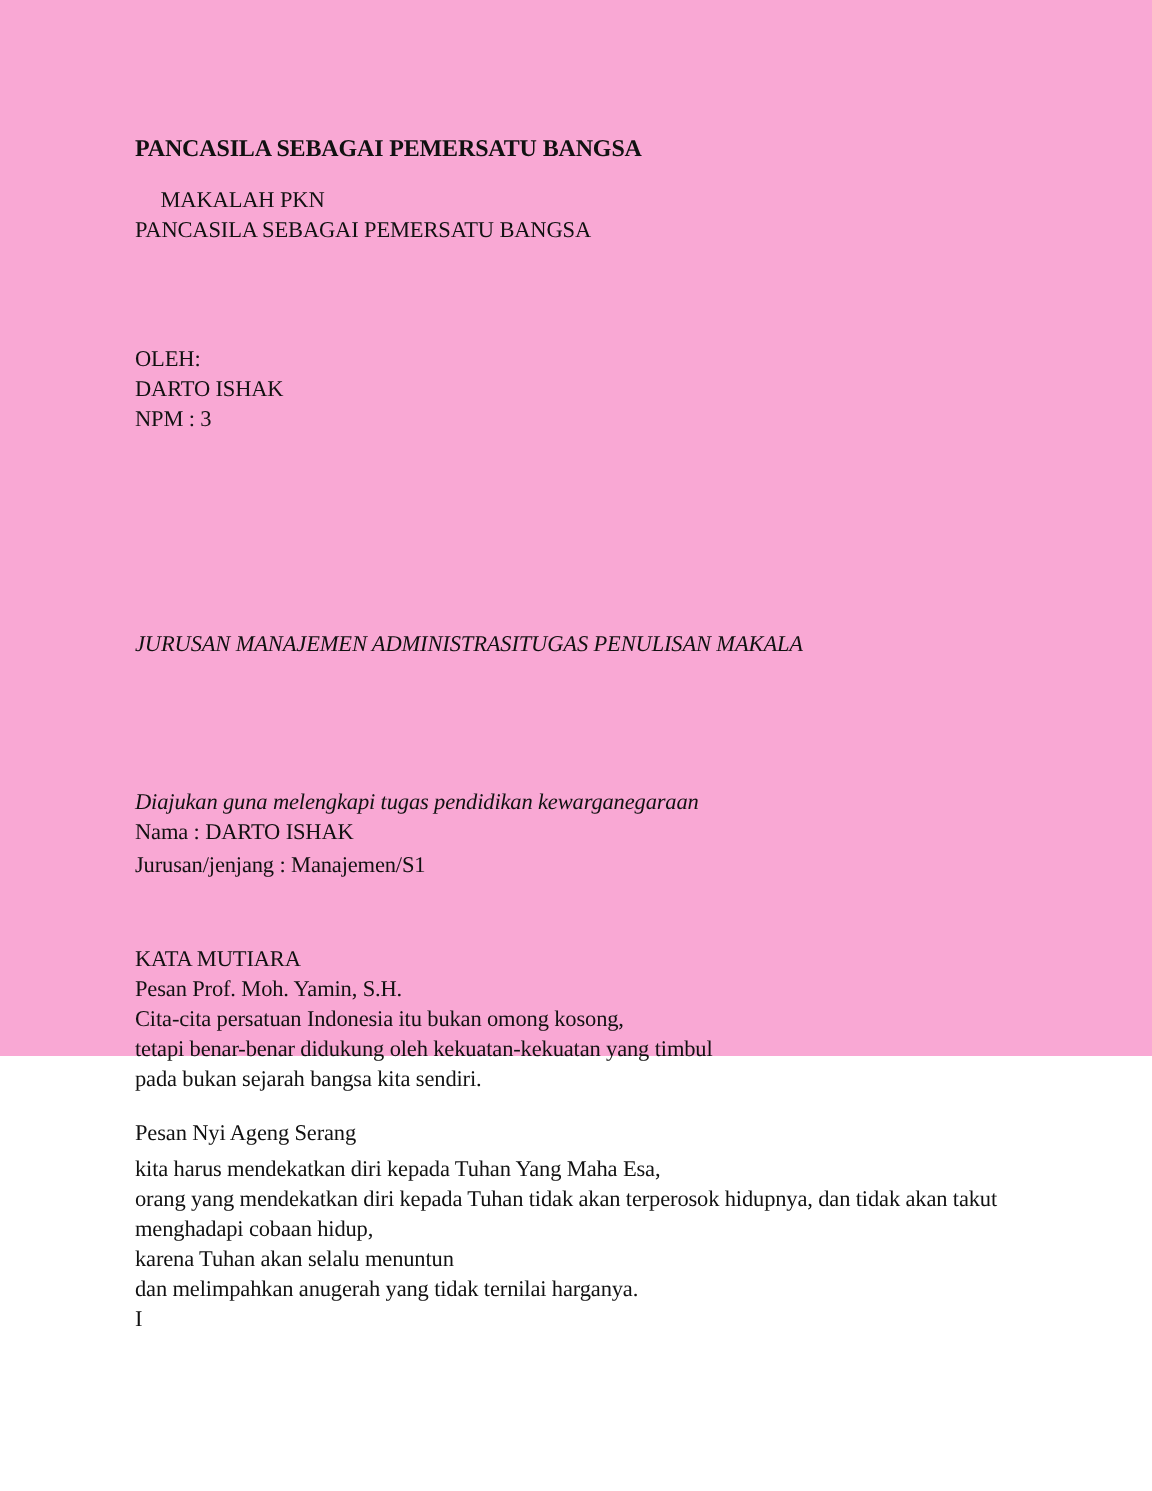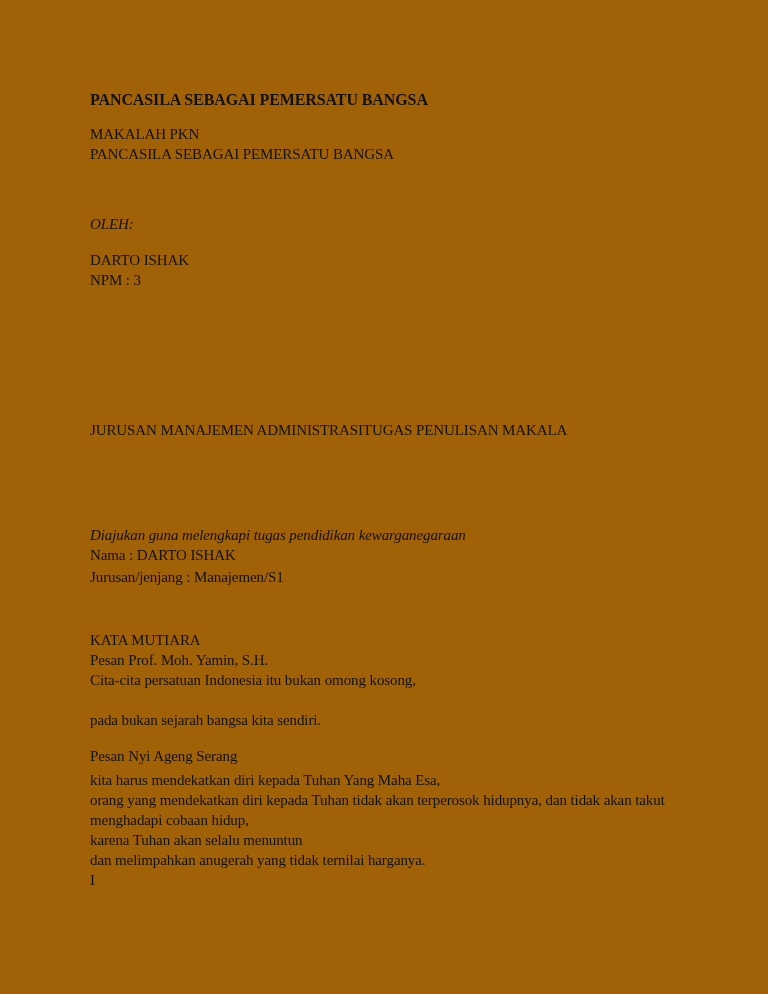--- a/index.html
+++ b/index.html
@@ -11,58 +11,59 @@
       width: 768px;
       height: 994px;
       position: relative;
       overflow: hidden;
       font-family: "Liberation Serif", "DejaVu Serif", serif;
       color: #111111;
     }
     .page {
       position: absolute;
       left: 0; top: 0;
-      width: 768px; height: 994px;
-      background: #a16207;
+      width: 768px; height: 704px;
+      background: #f9a8d4;
     }
     .line {
       position: absolute;
       left: 90px;
       font-size: 15px;
       line-height: 20px;
       white-space: nowrap;
       letter-spacing: -0.1px;
     }
     .title {
       font-weight: bold;
       font-size: 16px;
     }
   </style>
 </head>
 <body>
 
 <div class="page">
   <div class="line title" style="top:90px;">PANCASILA SEBAGAI PEMERSATU  BANGSA</div>
 
-  <div class="line" style="top:124px;">MAKALAH  PKN</div>
+  <div class="line" style="top:124px;margin-left:17px;">MAKALAH  PKN</div>
   <div class="line" style="top:144px;">PANCASILA  SEBAGAI  PEMERSATU  BANGSA</div>
 
-  <div class="line" style="top:214px;font-style:italic;">OLEH:</div>
+  <div class="line" style="top:230px;">OLEH:</div>
   <div class="line" style="top:250px;">DARTO  ISHAK</div>
   <div class="line" style="top:270px;">NPM : 3</div>
 
-  <div class="line" style="top:420px;">JURUSAN  MANAJEMEN  ADMINISTRASITUGAS  PENULISAN  MAKALA</div>
+  <div class="line" style="top:420px;font-style:italic;">JURUSAN  MANAJEMEN  ADMINISTRASITUGAS  PENULISAN  MAKALA</div>
 
   <div class="line" style="top:525px;font-style:italic;">Diajukan  guna  melengkapi  tugas  pendidikan  kewarganegaraan</div>
   <div class="line" style="top:545px;">Nama : DARTO  ISHAK</div>
   <div class="line" style="top:567px;">Jurusan/jenjang  : Manajemen/S1</div>
 
   <div class="line" style="top:630px;">KATA MUTIARA</div>
   <div class="line" style="top:670px;">Cita-cita  persatuan  Indonesia  itu  bukan omong  kosong,</div>
   <div class="line" style="top:650px;">Pesan Prof.  Moh.  Yamin,   S.H.</div>
+  <div class="line" style="top:690px;">tetapi  benar-benar  didukung  oleh  kekuatan-kekuatan  yang  timbul</div>
   <div class="line" style="top:710px;">pada bukan sejarah  bangsa  kita  sendiri.</div>
   <div class="line" style="top:746px;">Pesan Nyi Ageng  Serang</div>
   <div class="line" style="top:770px;">kita  harus  mendekatkan  diri  kepada  Tuhan  Yang  Maha  Esa,</div>
   <div class="line" style="top:790px;">orang yang  mendekatkan  diri kepada Tuhan  tidak  akan terperosok hidupnya,  dan tidak  akan takut</div>
   <div class="line" style="top:810px;">menghadapi  cobaan  hidup,</div>
   <div class="line" style="top:850px;">dan melimpahkan  anugerah  yang  tidak  ternilai  harganya.</div>
   <div class="line" style="top:830px;">karena  Tuhan  akan selalu  menuntun</div>
   <div class="line" style="top:870px;">I</div>
 </div>
 

